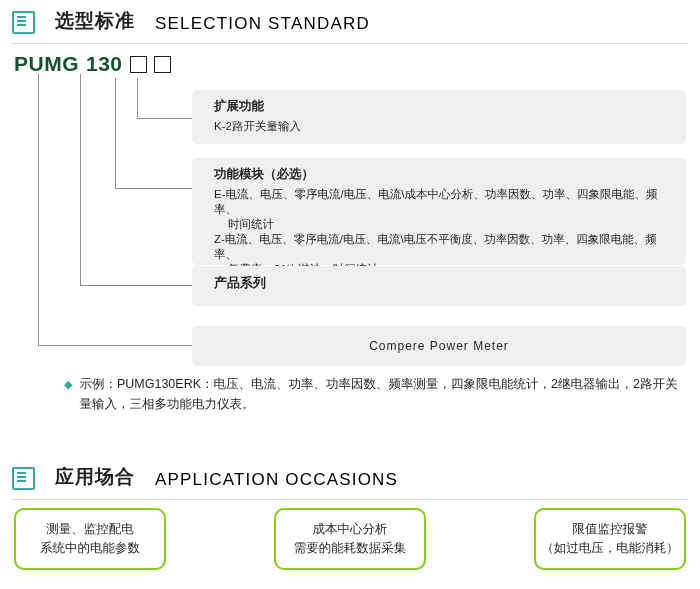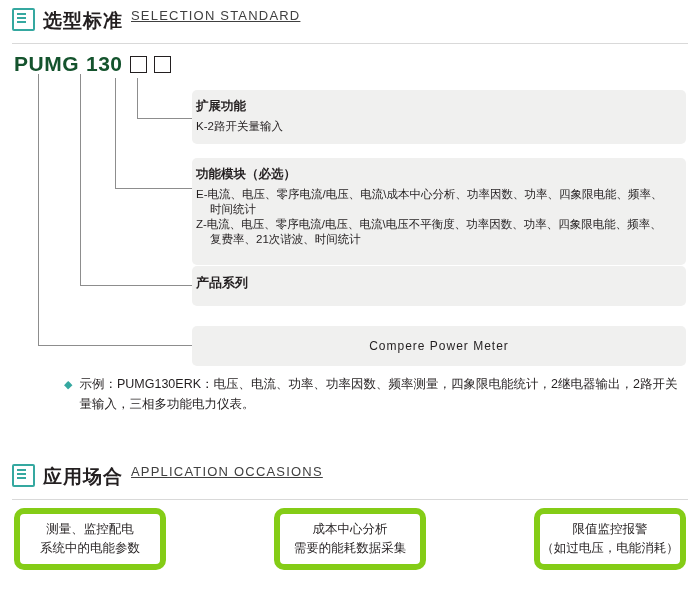--- a/index.html
+++ b/index.html
@@ -12,22 +12,22 @@
     background: #ffffff;
     font-family: "Liberation Sans", sans-serif;
     color: #231f20;
     position: relative;
     overflow: hidden;
   }
 
   
   .section-header {
     display: flex;
-    align-items: flex-start;
-    gap: 8px;
+    align-items: flex-end;
+    gap: 20px;
     padding-left: 12px;
   }
   .sec-icon {
     width: 19px;
     height: 19px;
     border: 2px solid #35a8a0;
     border-radius: 2px;
     position: relative;
     flex: 0 0 auto;
   }
@@ -41,24 +41,23 @@
     background: #35a8a0;
     box-shadow: 0 4px 0 0 #35a8a0, 0 8px 0 0 #35a8a0;
   }
   .sec-title-cn {
     font-size: 19px;
     font-weight: bold;
     color: #231f20;
     letter-spacing: 1px;
   }
   .sec-title-en {
-    font-size: 13px;
-    color: #404040;
+    font-size: 17px;
+    color: #000000;
     letter-spacing: 1.2px;
-    text-decoration: underline;
   }
   .sec-underline {
     height: 1px;
     background: #d9d9d9;
     margin: 7px 12px 0 12px;
   }
 
   
   .model-row {
     position: absolute;
@@ -86,21 +85,21 @@
   .hline { position: absolute; height: 1px; background: #8d8d8d; }
 
   
   .panel {
     position: absolute;
     left: 192px;
     right: 14px;
     background: #f0f0ef;
     border-radius: 5px;
     box-sizing: border-box;
-    padding: 8px 4px;
+    padding: 8px 22px;
   }
   .panel-title {
     font-size: 12.5px;
     font-weight: bold;
     color: #231f20;
     margin-bottom: 4px;
   }
   .panel-line {
     font-size: 11.5px;
     line-height: 15px;
@@ -147,21 +146,21 @@
     position: absolute;
     left: 14px;
     right: 14px;
     top: 508px;
     display: flex;
     justify-content: space-between;
   }
   .occ-card {
     width: 152px;
     height: 62px;
-    border: 6px solid #84cc16;
+    border: 2px solid #84cc16;
     border-radius: 10px;
     display: flex;
     flex-direction: column;
     align-items: center;
     justify-content: center;
     font-size: 12.5px;
     line-height: 19px;
     color: #231f20;
     text-align: center;
     box-sizing: border-box;

